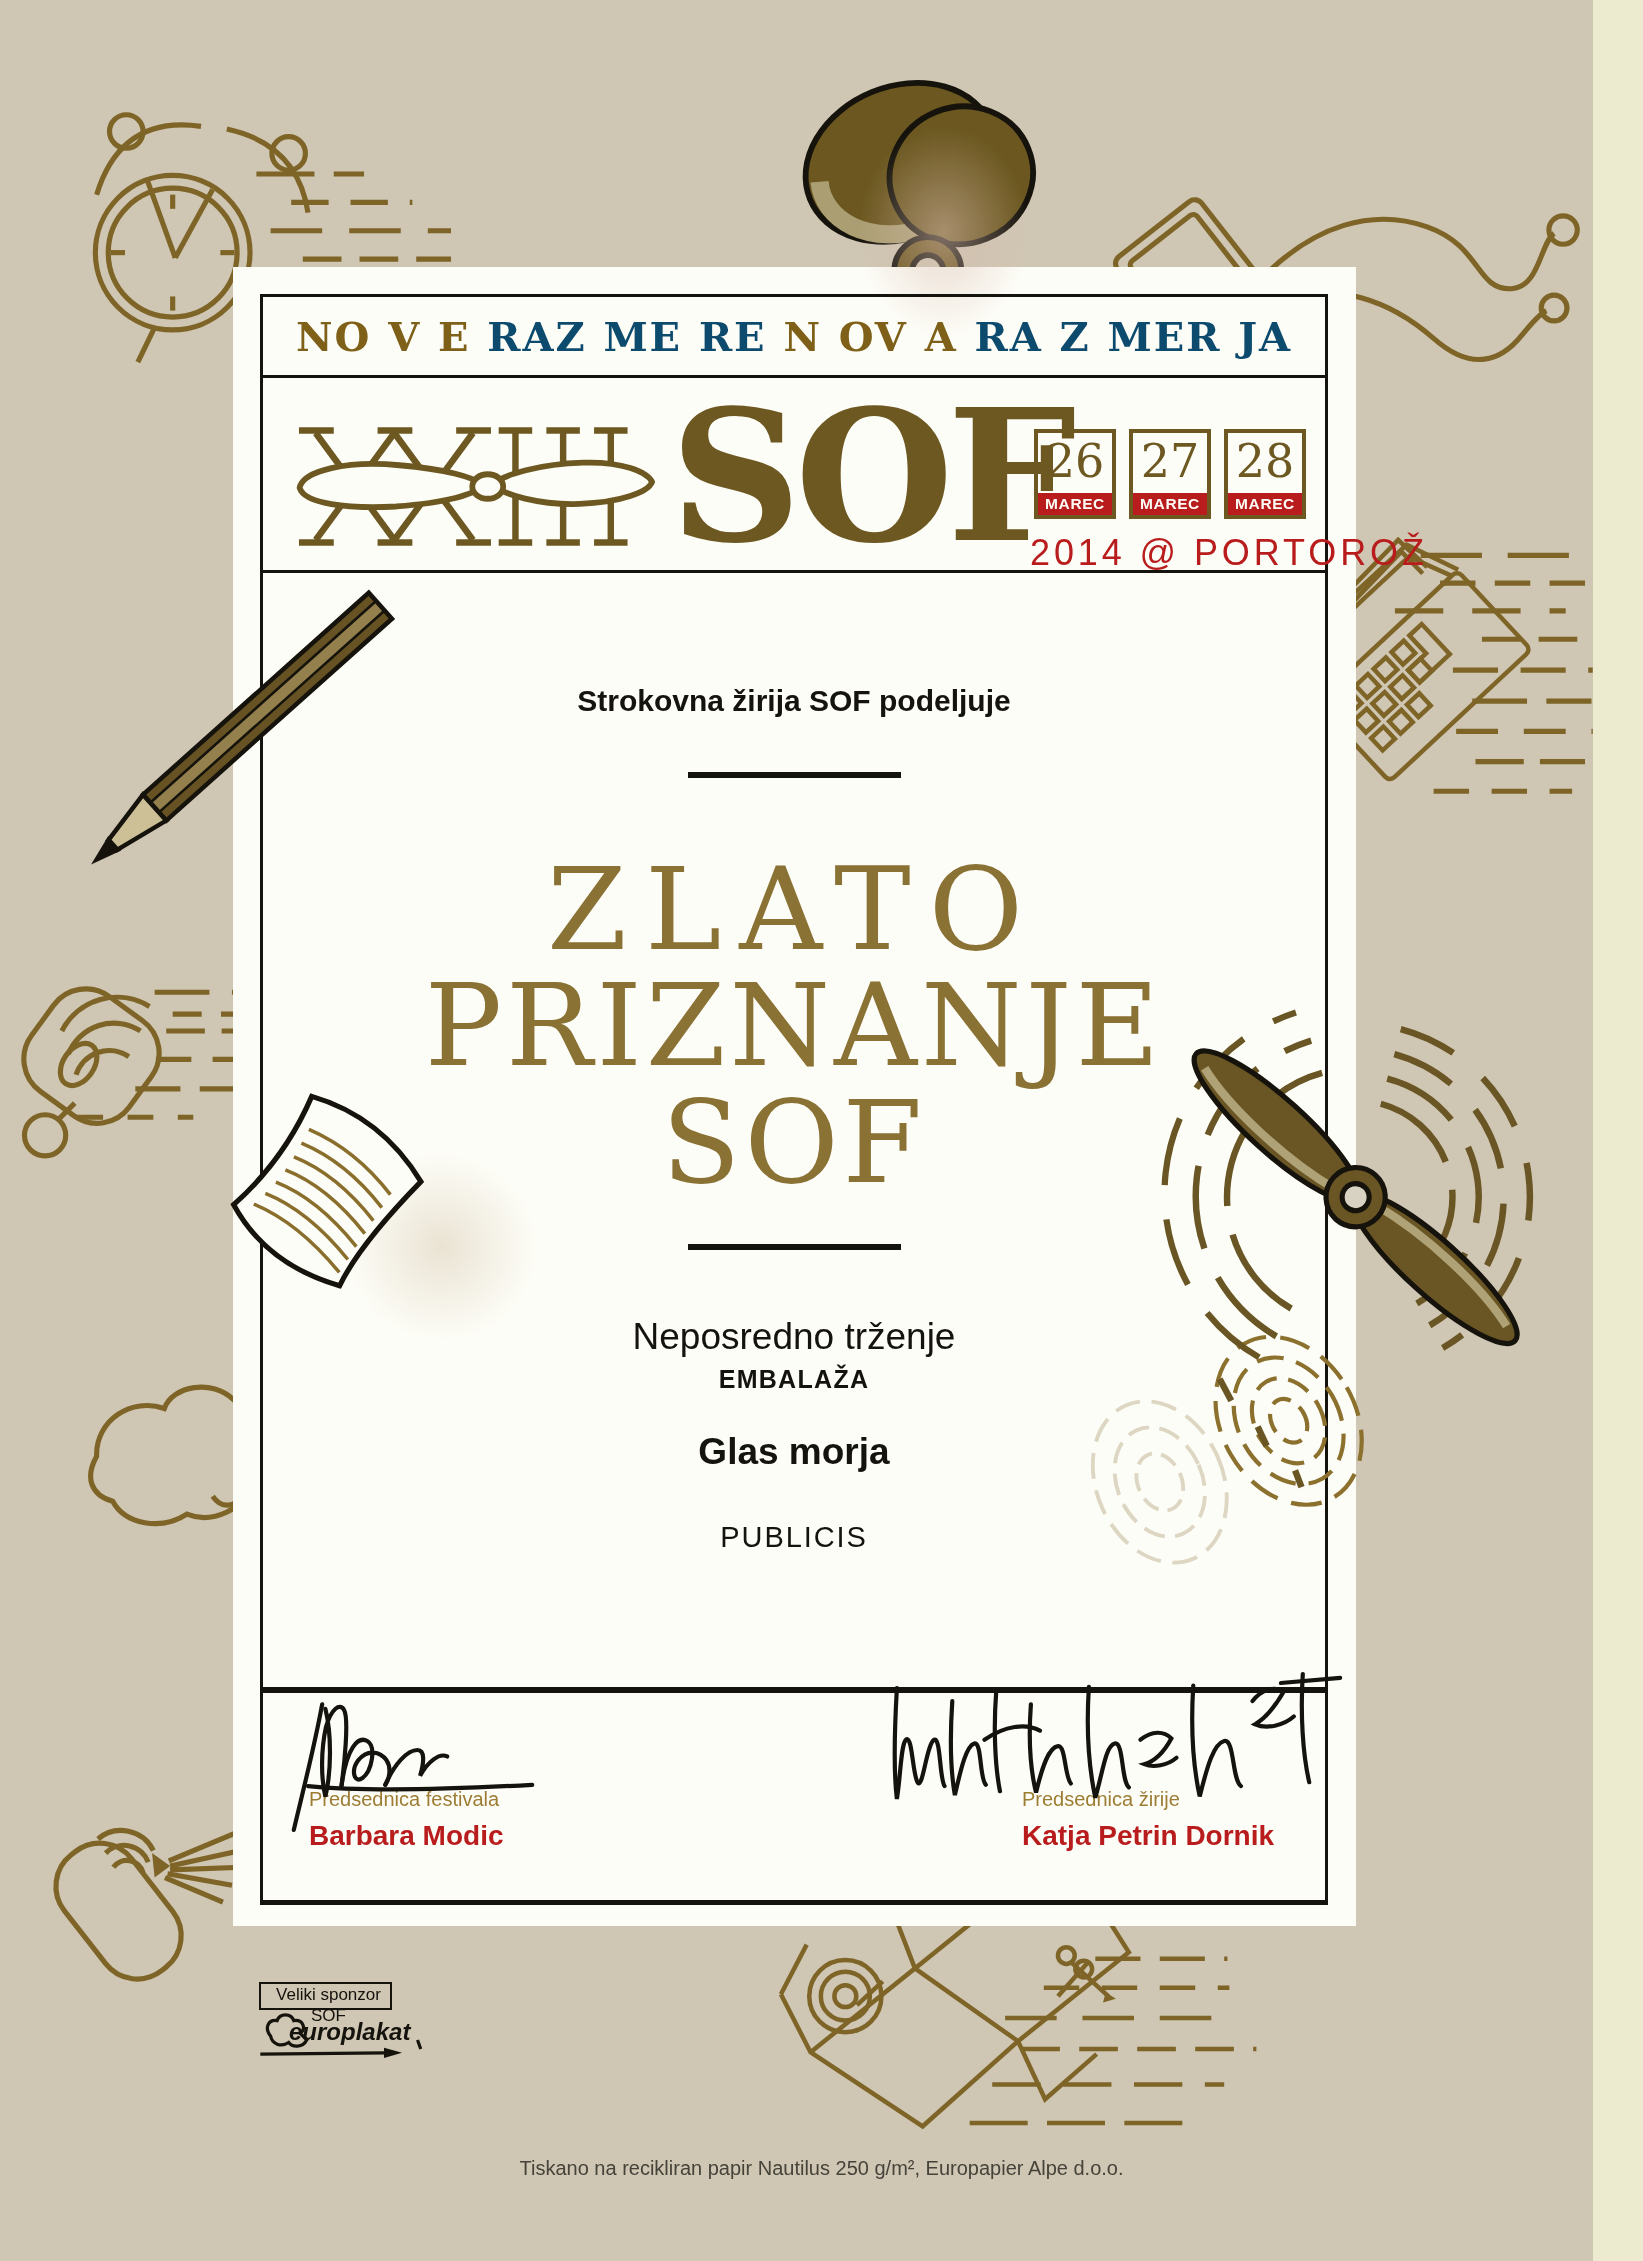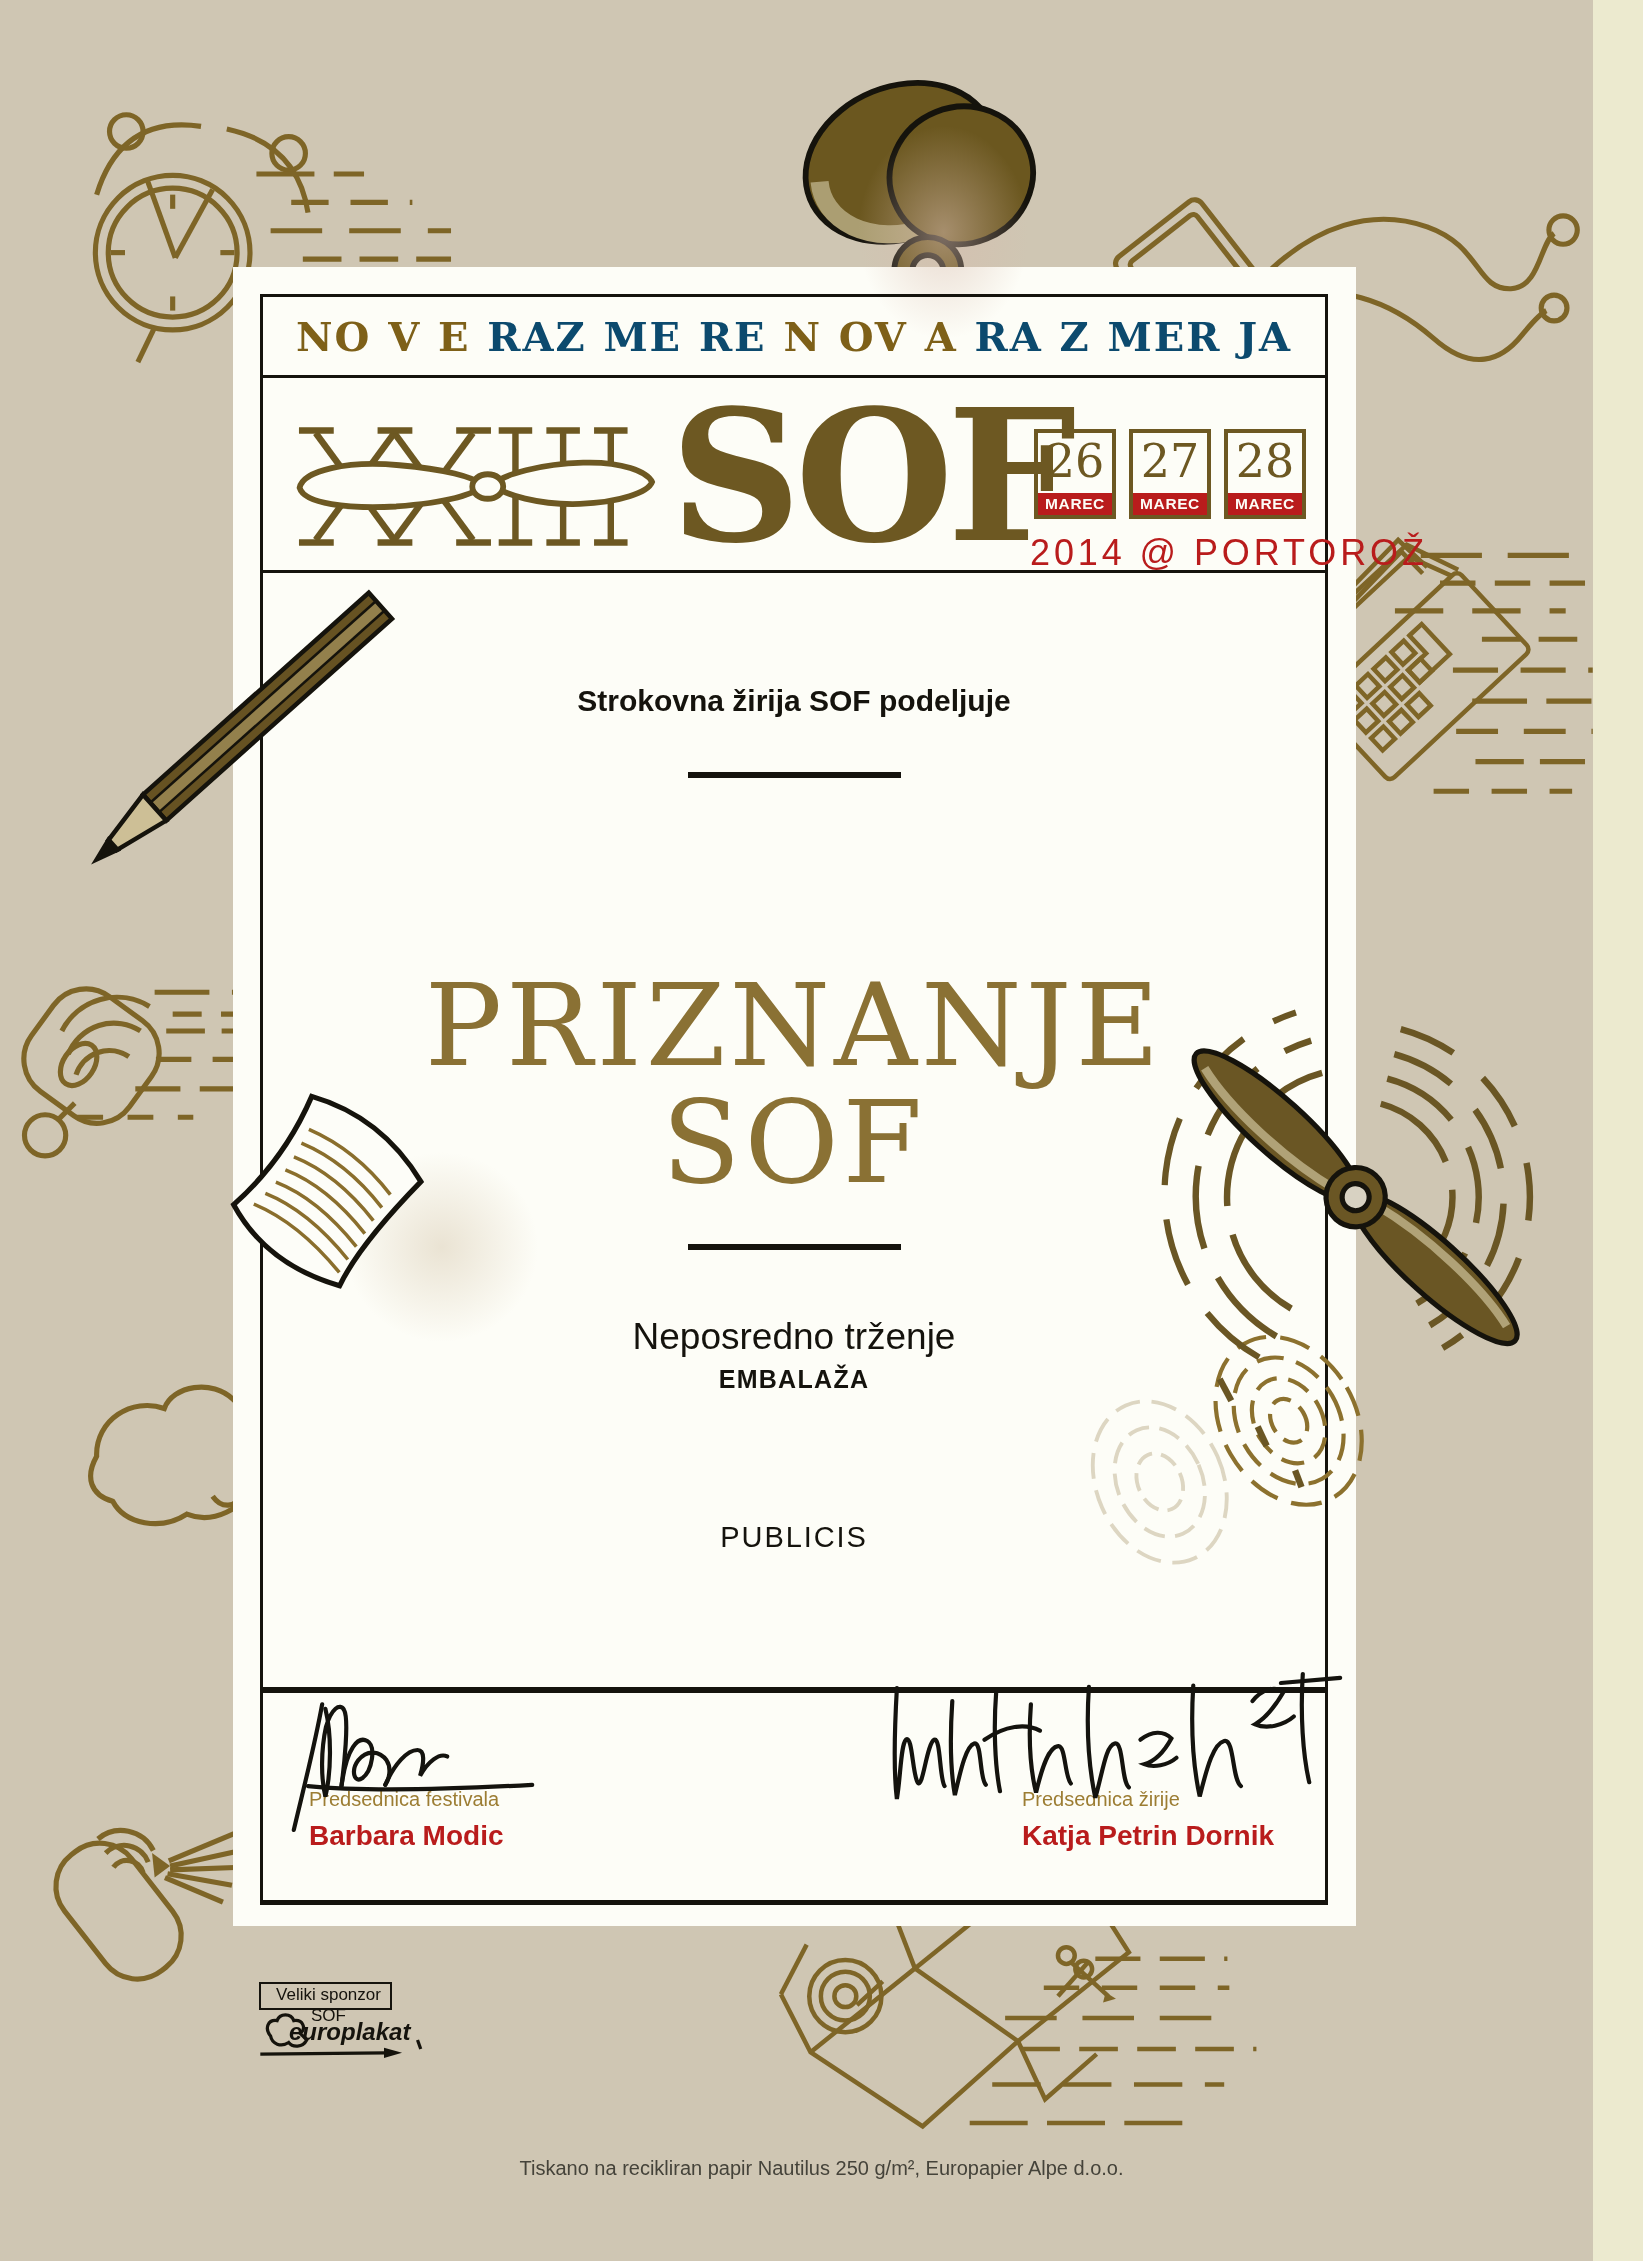--- a/index.html
+++ b/index.html
@@ -248,26 +248,28 @@
     <span class="mon">MAREC</span>
   </div>
   <div class="abs datebox" id="db3">
     <span class="day">28</span>
     <span class="mon">MAREC</span>
   </div>
   <div class="abs" id="tagline">2014 @ PORTOROŽ</div>
 
   <div class="abs cmid" id="intro">Strokovna žirija SOF podeljuje</div>
   <div class="abs divider" id="div1"></div>
+  <div class="abs cmid award" id="aw1">ZLATO</div>
   <div class="abs cmid award" id="aw2">PRIZNANJE</div>
   <div class="abs cmid award" id="aw3">SOF</div>
   <div class="abs divider" id="div2"></div>
 
   <div class="abs cmid" id="catg">Neposredno trženje</div>
   <div class="abs cmid" id="cats">EMBALAŽA</div>
+  <div class="abs cmid" id="entry">Glas morja</div>
   <div class="abs cmid" id="agency">PUBLICIS</div>
 
   <div class="abs role" id="roleL">Predsednica festivala</div>
   <div class="abs name" id="nameL">Barbara Modic</div>
   <div class="abs role" id="roleR">Predsednica žirije</div>
   <div class="abs name" id="nameR">Katja Petrin Dornik</div>
 
   <div class="abs" id="sponsor-box">
     <span>Veliki sponzor SOF</span>
   </div>

